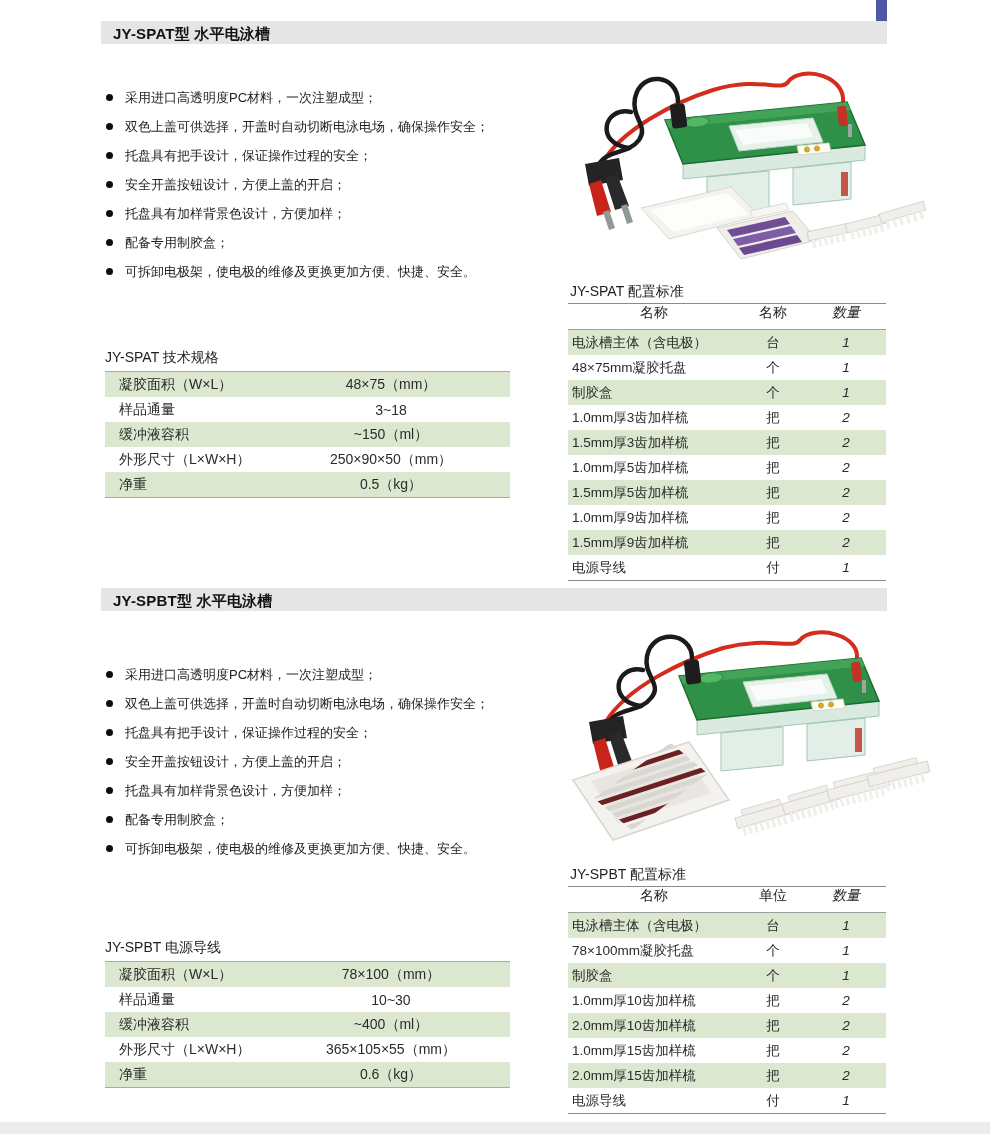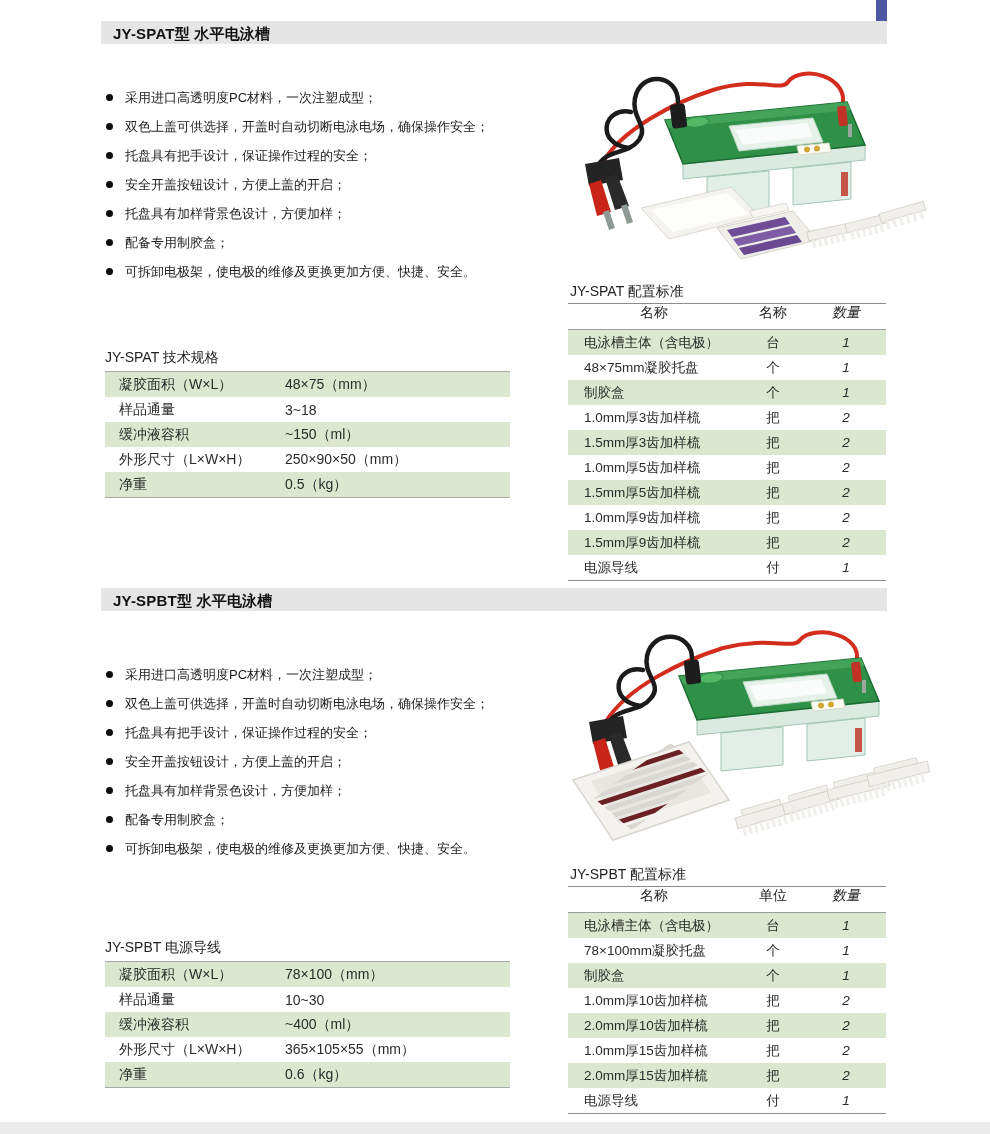--- a/index.html
+++ b/index.html
@@ -21,28 +21,28 @@
   .hdr-bar .t{font-size:15px;font-weight:bold;color:#111;padding-left:12px;letter-spacing:.2px;}
   .features{list-style:none;margin:0;padding:0;width:452px;}
   .features li{display:flex;align-items:center;height:29px;font-size:13px;color:#1d1d1d;}
   .features .dot{width:7px;height:7px;border-radius:50%;background:#0d0d0d;margin:0 12px 0 3px;flex:none;}
   .sec-title{font-size:14px;color:#1f1f1f;white-space:nowrap;}
   
   .spec-table{width:405px;border-top:1px solid var(--line-light);border-bottom:1px solid var(--line-light);}
   .spec-row{display:flex;height:25px;align-items:center;font-size:14px;}
   .spec-row.alt{background:var(--green-row);}
   .spec-label{width:180px;padding-left:14px;}
-  .spec-value{width:212px;text-align:left;}
+  .spec-value{width:212px;text-align:center;}
   
   .cfg-table{width:318px;border-top:1px solid var(--line-dark);border-bottom:1px solid var(--line-dark);}
   .cfg-head{display:flex;height:26px;align-items:flex-start;font-size:14px;color:#1f1f1f;border-bottom:1px solid #9e9e9e;}
   .cfg-head .c-name{text-align:center;padding-left:0;}
   .cfg-row{display:flex;height:25px;align-items:center;font-size:13.5px;}
   .cfg-row.alt{background:var(--green-row);}
-  .c-name{width:172px;padding-left:16px;}
+  .c-name{width:172px;padding-left:4px;}
   .c-unit{width:66px;text-align:center;}
   .c-qty{width:80px;text-align:center;font-style:italic;}
   .photo{pointer-events:none;}
   .footer-band{left:0;top:1122px;width:990px;height:12px;background:#ececec;}
 </style>
 </head>
 <body>
 
 <div class="abs accent-bar"></div>
 

